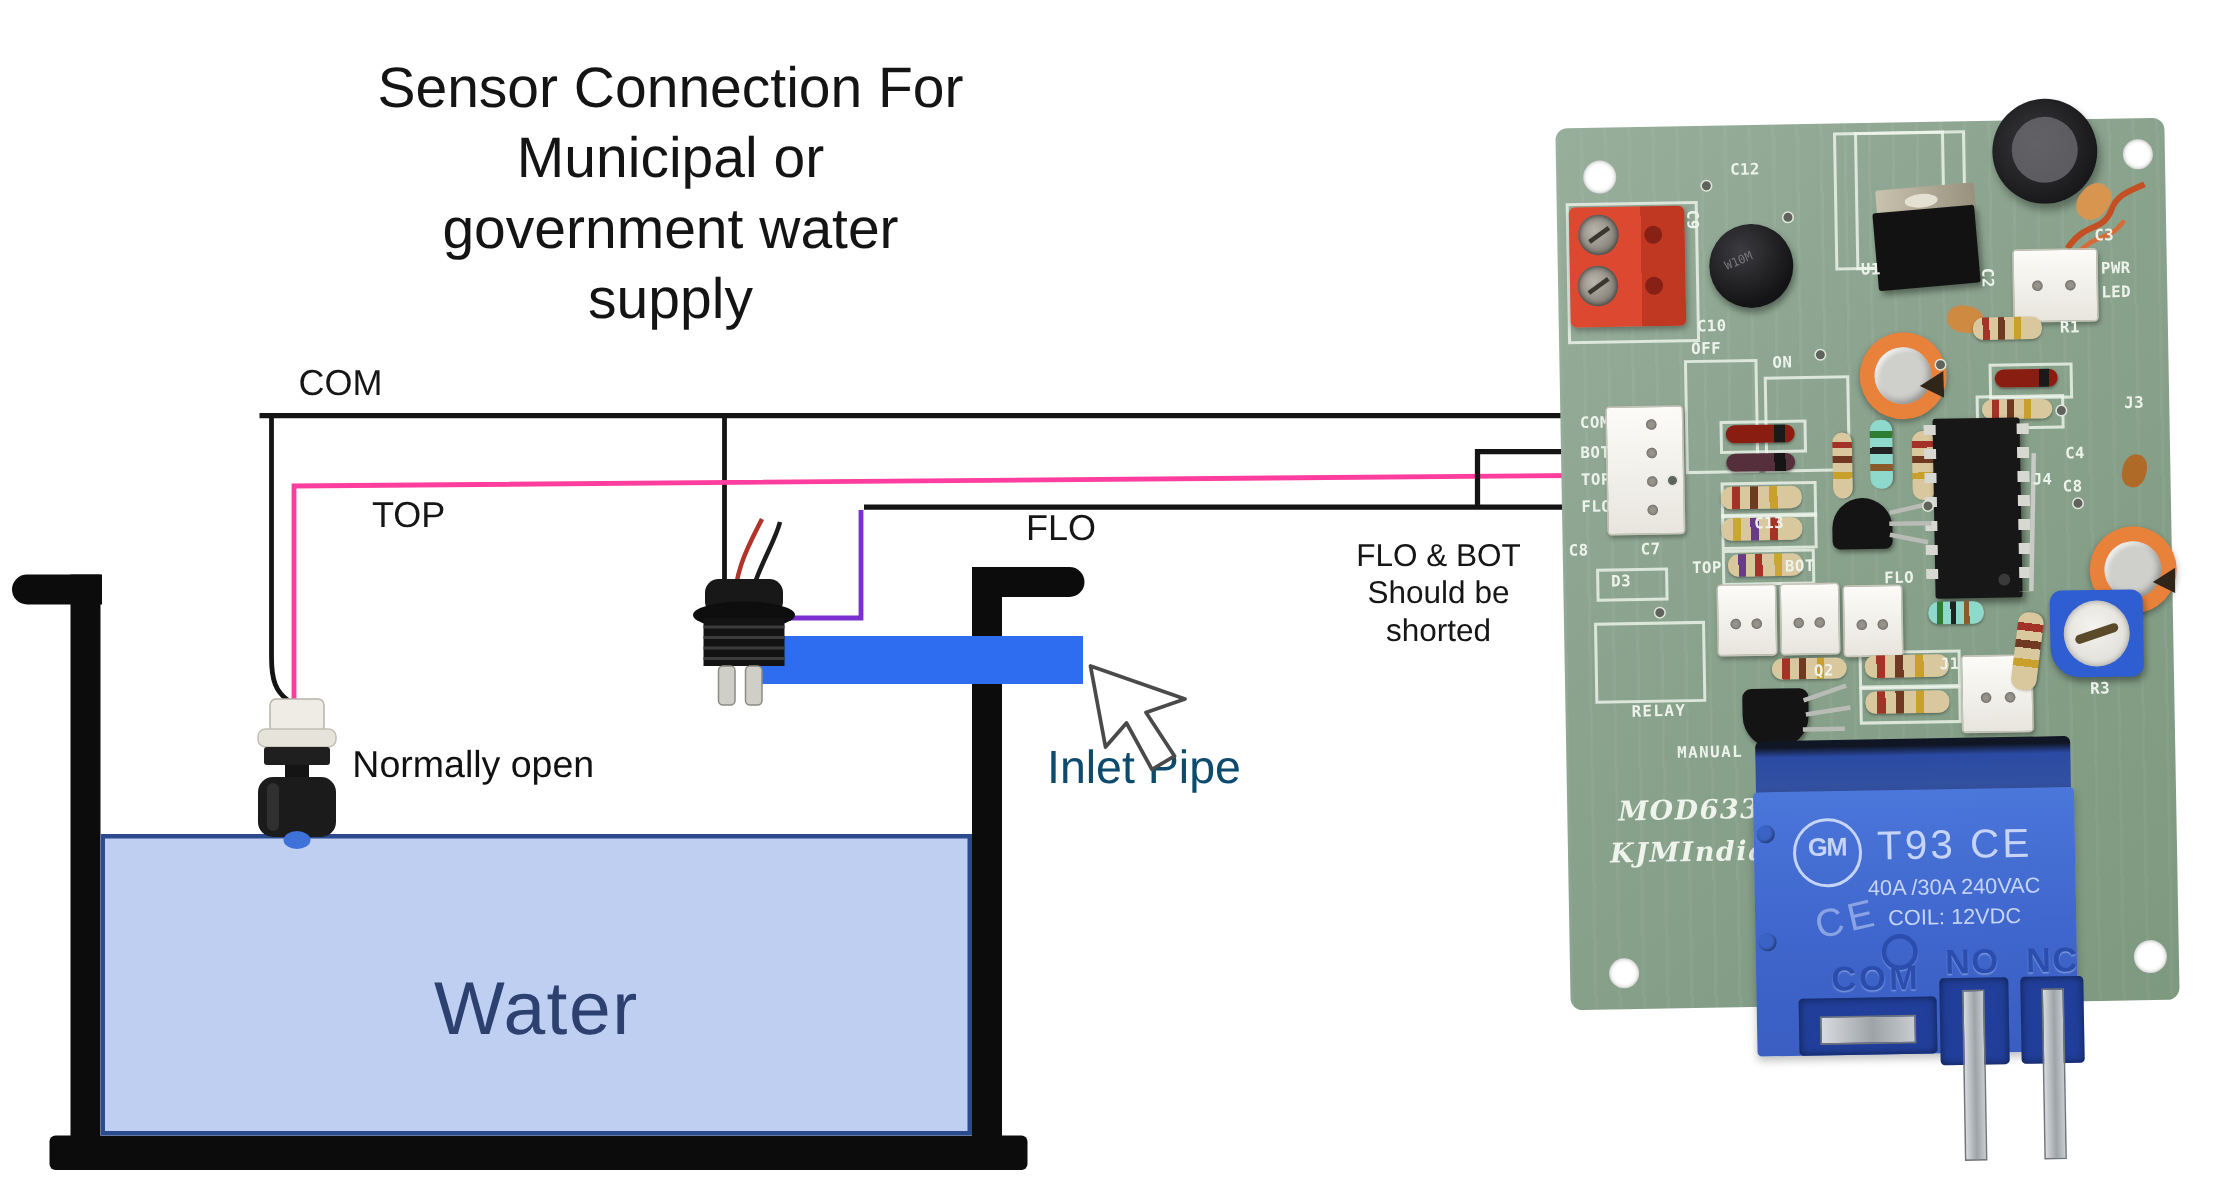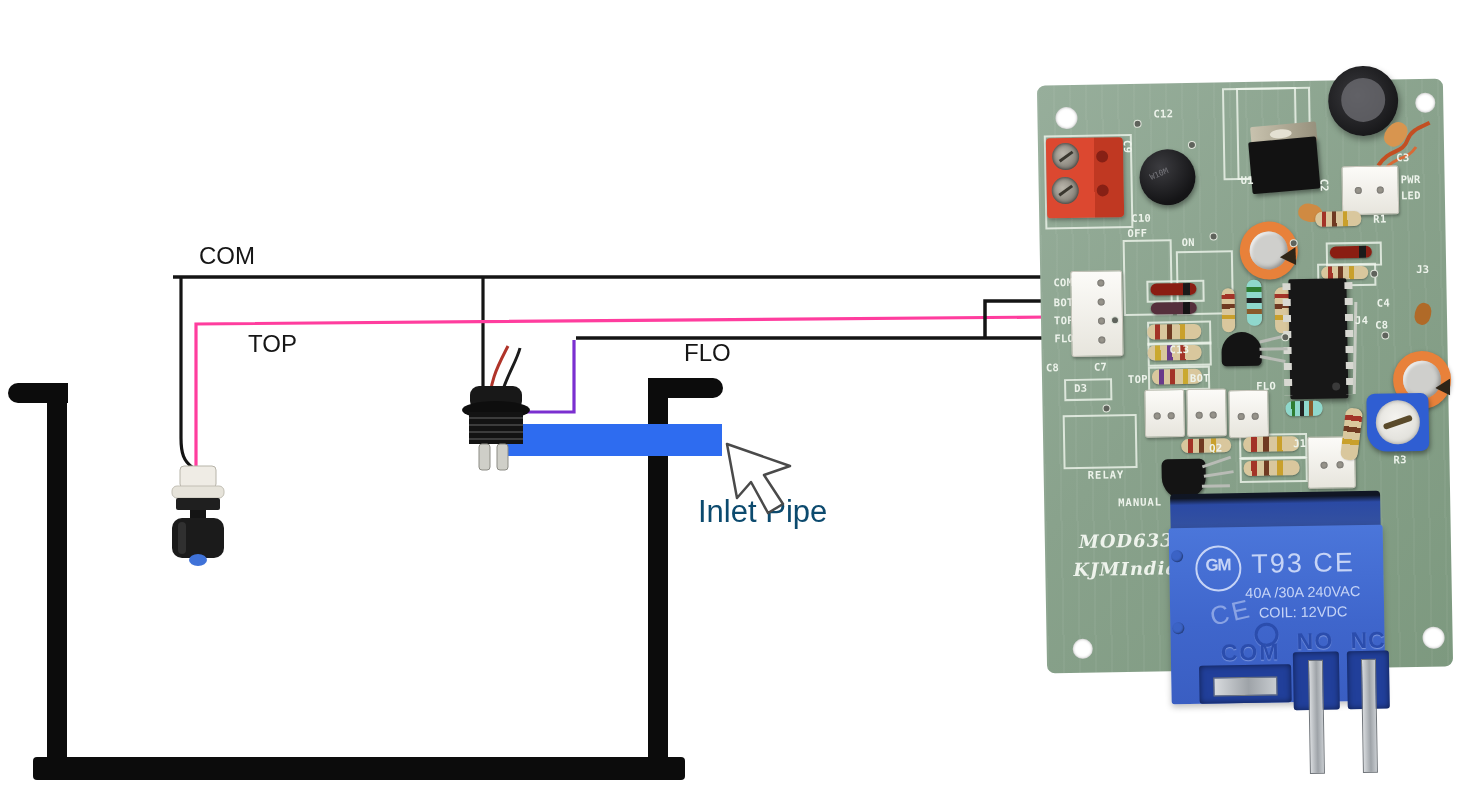--- a/index.html
+++ b/index.html
@@ -61,60 +61,75 @@
   .embossed{color:#2b4dad;text-shadow:0 1px 1px rgba(190,205,245,.5);}
   .slot{position:absolute;background:#213f9a;border-radius:3px;box-shadow:inset 0 0 6px rgba(0,0,0,.55);}
   .blade{position:absolute;background:linear-gradient(90deg,#d8dbde,#9ea3a8 55%,#c8ccd0);border:1px solid #70757a;}
   .bump{position:absolute;border-radius:50%;background:#3b63c6;box-shadow:inset -1px -1px 2px rgba(0,0,0,.4);}
 </style>
 </head>
 <body>
 
 <div class="canvas">
 
+  <div class="title">
+    <div>Sensor Connection For</div>
+    <div>Municipal or</div>
+    <div>government water</div>
+    <div>supply</div>
+  </div>
 
   <svg class="abs" style="left:0;top:0;z-index:1;" width="1478" height="800" viewBox="0 0 1478 800" fill="none">
     <path d="M173,277 H1050" stroke="#141414" stroke-width="3.5"></path>
     <path d="M181,277 L181,438 C181,454 184,461 192,467" stroke="#141414" stroke-width="3.2"></path>
     <path d="M483,277 V405" stroke="#141414" stroke-width="3.2"></path>
     <path d="M196,470 V324 L1050,317" stroke="#ff3d9e" stroke-width="3.2"></path>
     <path d="M576,338 H1050" stroke="#141414" stroke-width="3.5"></path>
     <path d="M985,338 V301 H1050" stroke="#141414" stroke-width="3.5"></path>
     <path d="M512,412 H574 V340" stroke="#7b2fd0" stroke-width="3.2"></path>
     <path d="M490,408 C488,382 500,362 508,346" stroke="#b0342a" stroke-width="3"></path>
     <path d="M498,410 C502,382 516,364 520,348" stroke="#1c1c1c" stroke-width="3"></path>
   </svg>
 
   <div class="lbl" style="left:199px;top:242px;">COM</div>
   <div class="lbl" style="left:248px;top:330px;">TOP</div>
   <div class="lbl" style="left:684px;top:339px;">FLO</div>
+  <div class="note">
+    <div>FLO &amp; BOT</div>
+    <div>Should be</div>
+    <div>shorted</div>
+  </div>
 
   <div class="tank-part" style="left:8px;top:383px;width:60px;height:20px;border-radius:10px 0 0 10px;z-index:2;"></div>
   <div class="tank-part" style="left:47px;top:383px;width:20px;height:380px;z-index:2;"></div>
   <div class="tank-part" style="left:648px;top:378px;width:75px;height:20px;border-radius:0 10px 10px 0;z-index:2;"></div>
   <div class="tank-part" style="left:648px;top:378px;width:20px;height:385px;z-index:2;"></div>
   <div class="tank-part" style="left:33px;top:757px;width:652px;height:23px;border-radius:4px;z-index:2;"></div>
+  <div class="water">
+    <div class="water-text">Water</div>
+  </div>
 
   <div class="pipe"></div>
 
   <svg class="abs" style="left:720px;top:438px;z-index:6;" width="90" height="85" viewBox="0 0 90 85">
     <polygon points="7,6 70,28 44,37 63,66 48,75 31,44 17,60" fill="#ffffff" stroke="#4a4a4a" stroke-width="2.5" stroke-linejoin="round"></polygon>
   </svg>
   <div class="inlet-label">Inlet Pipe</div>
 
   <svg class="abs" style="left:158px;top:448px;z-index:5;" width="80" height="124" viewBox="0 0 80 124">
     <rect x="22" y="18" width="36" height="22" rx="4" fill="#efece5" stroke="#b7b4a9"></rect>
     <rect x="14" y="38" width="52" height="12" rx="5" fill="#e6e3da" stroke="#c2bfb4"></rect>
     <rect x="18" y="50" width="44" height="12" rx="2" fill="#1f1f1f"></rect>
     <rect x="32" y="62" width="16" height="10" fill="#141414"></rect>
     <rect x="14" y="70" width="52" height="40" rx="10" fill="#1b1b1b"></rect>
     <rect x="20" y="74" width="8" height="32" rx="4" fill="#303030"></rect>
     <ellipse cx="40" cy="112" rx="9" ry="6" fill="#3f72d8"></ellipse>
   </svg>
   <div class="fs-label">
+    <div>Normally open</div>
   </div>
 
   <svg class="abs" style="left:452px;top:340px;z-index:5;" width="90" height="132" viewBox="0 0 90 132">
     <rect x="18" y="46" width="52" height="24" rx="9" fill="#181818"></rect>
     <ellipse cx="44" cy="70" rx="34" ry="9" fill="#0e0e0e"></ellipse>
     <rect x="17" y="72" width="54" height="32" fill="#131313"></rect>
     <path d="M17,78 H71 M17,85 H71 M17,92 H71 M17,99 H71" stroke="#3c3c3c" stroke-width="2"></path>
     <rect x="27" y="104" width="11" height="26" rx="3" fill="#cfcfc8" stroke="#8c8c85"></rect>
     <rect x="45" y="104" width="11" height="26" rx="3" fill="#cfcfc8" stroke="#8c8c85"></rect>
   </svg>

